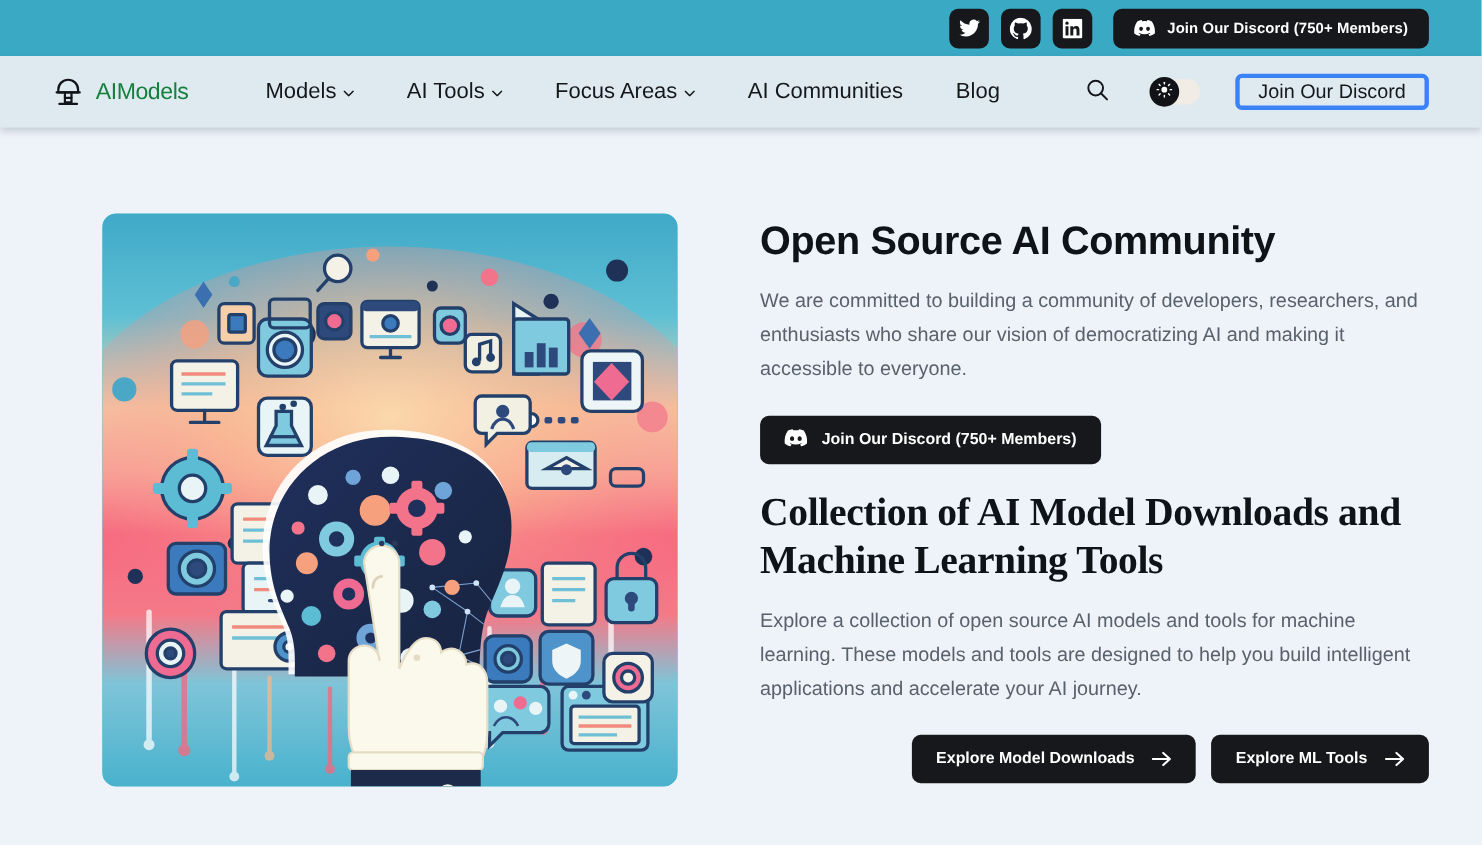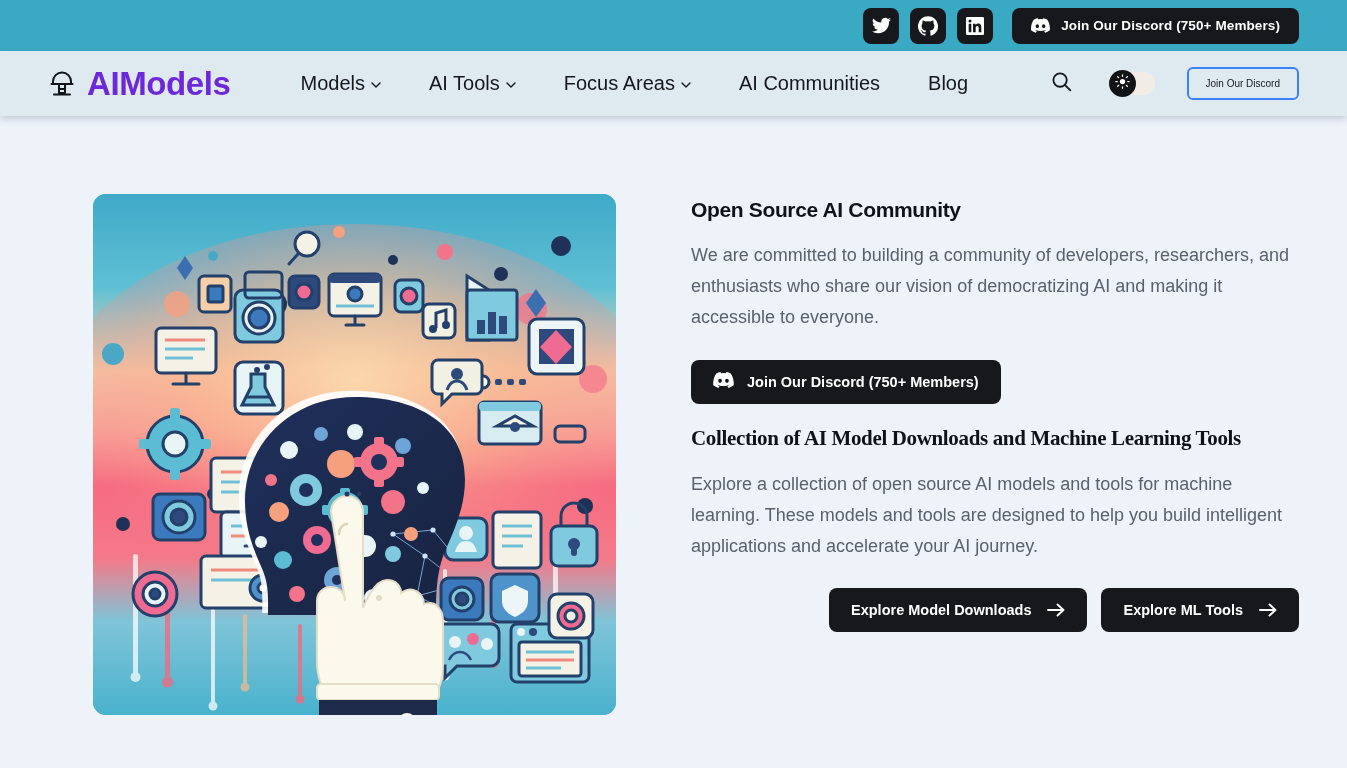--- a/index.html
+++ b/index.html
@@ -75,24 +75,24 @@
 
   .brand {
     display: flex;
     align-items: center;
     gap: 11px;
     cursor: pointer;
     flex: none;
     margin-right: 70px;
   }
   .brand-name {
-    font-size: 33px;
-    font-weight: bold;
+    font-size: 21px;
+    font-weight: normal;
     letter-spacing: -0.4px;
-    color: #6d28d9;
+    color: #15803d;
   }
   .logo-icon { display: block; flex: none; }
 
   .nav-links {
     display: flex;
     align-items: center;
     gap: 0;
     flex: 1;
   }
   .nav-item {
@@ -149,27 +149,27 @@
     height: 27px;
     border-radius: 50%;
     background: #121316;
     display: flex;
     align-items: center;
     justify-content: center;
   }
 
   .outline-btn {
     height: 33px;
-    border: 2px solid #3b82f6;
+    border: 4px solid #3b82f6;
     border-radius: 6px;
     background: transparent;
     display: flex;
     align-items: center;
     padding: 0 17px;
-    font-size: 10px;
+    font-size: 18px;
     color: #14181c;
     cursor: pointer;
     font-family: inherit;
     white-space: nowrap;
   }
 
   
   .main {
     display: flex;
     padding: 78px 48px 0 93px;
@@ -190,21 +190,21 @@
   .hero-art svg { display: block; width: 100%; height: 100%; }
 
   
   .hero-copy {
     flex: 1;
     padding-top: 3px;
     max-width: 610px;
   }
 
   .h-title {
-    font-size: 21px;
+    font-size: 36px;
     font-weight: bold;
     letter-spacing: -0.35px;
     color: #0f1317;
     line-height: 1.22;
   }
   .h-title.second { margin-top: 22px; font-family: Liberation Serif, serif; }
 
   .h-body {
     margin-top: 17px;
     font-size: 18px;

